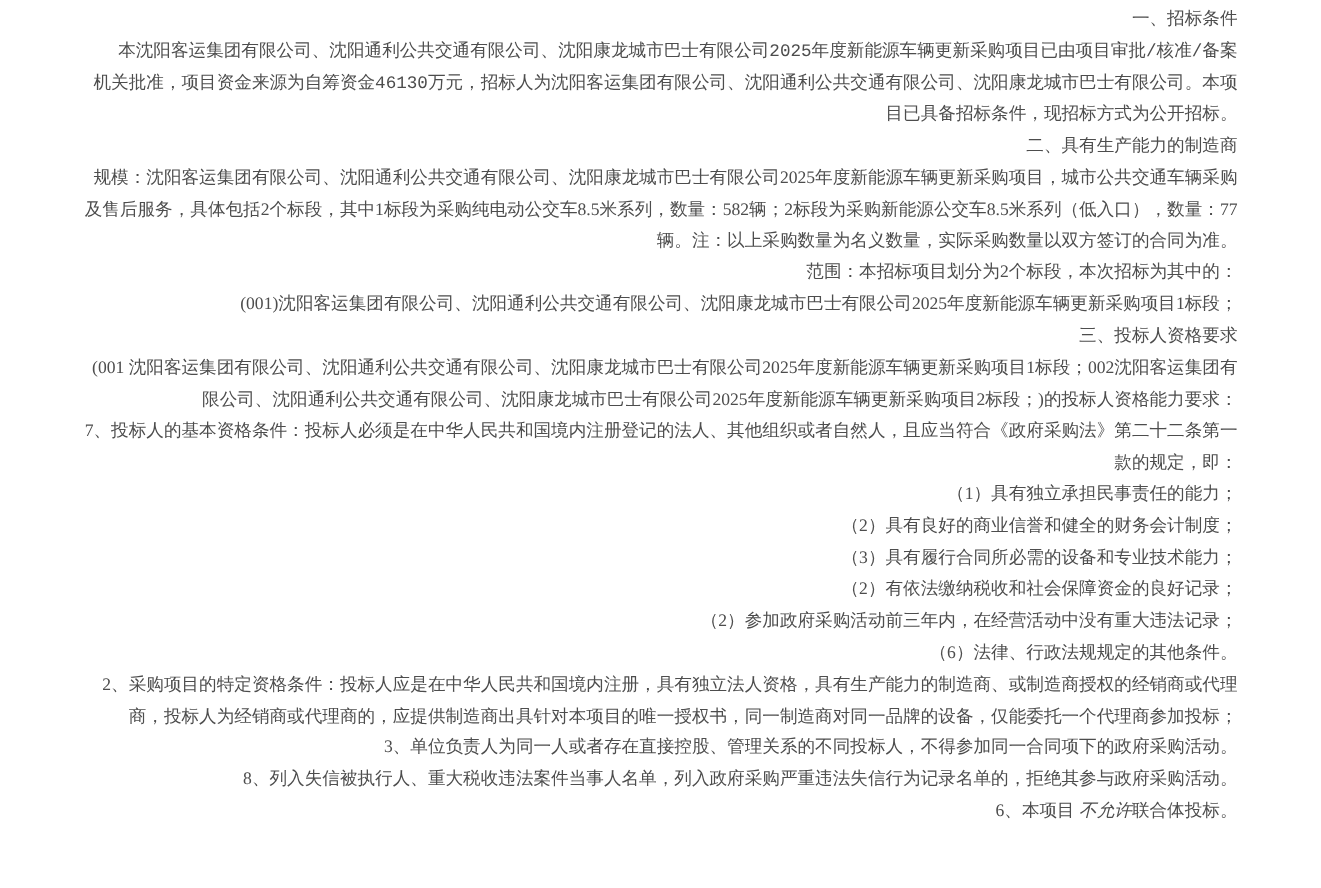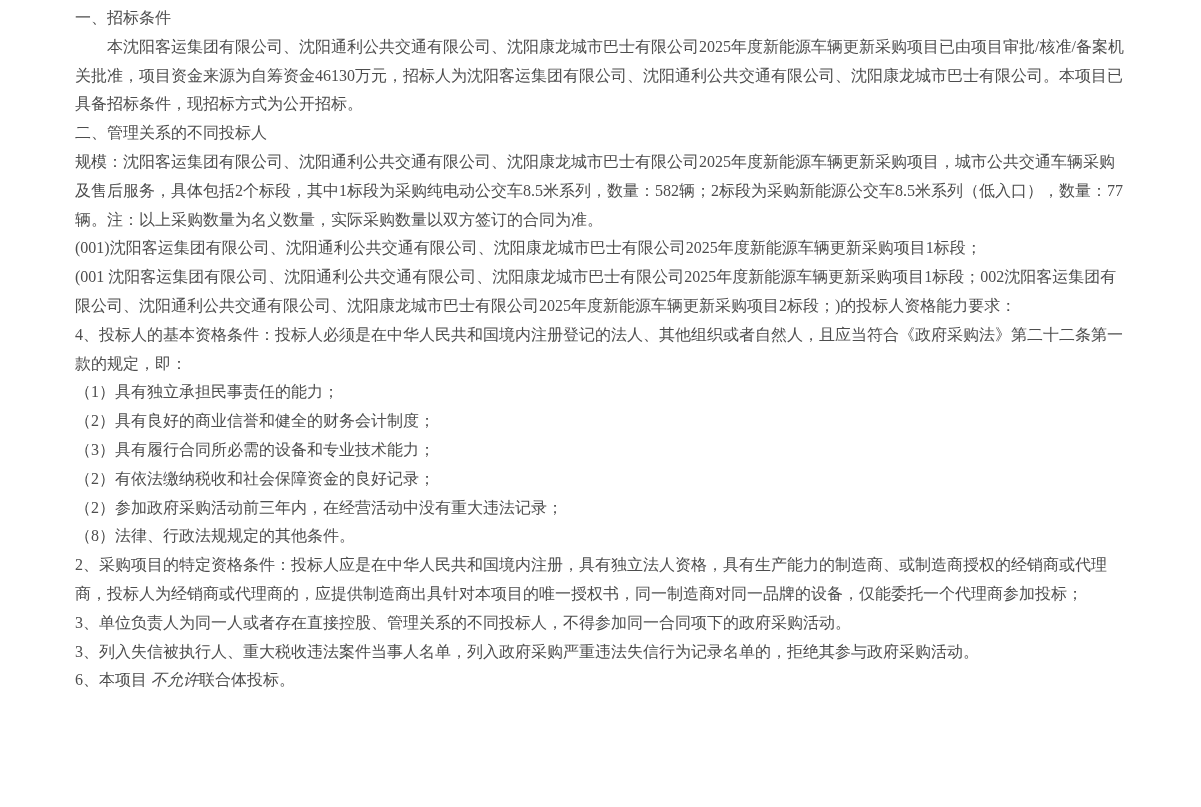--- a/index.html
+++ b/index.html
@@ -21,53 +21,56 @@
     line-height: 28.8px;
     color: #4d4d4d;
     text-align: justify;
     text-justify: inter-ideograph;
   }
   .doc h2, .doc p {
     margin: 0;
     padding: 0;
     font-size: 16px;
     font-weight: normal;
-    text-align: left;
+    text-align: right;
   }
   .p-indent {
     text-indent: 2em;
+    font-family: Liberation Mono, monospace;
   }
   .emph {
     font-style: italic;
   }
 </style>
 </head>
 <body>
 
 <main class="doc">
 
   <section>
     <h2>一、招标条件</h2>
     <p class="p-indent">本沈阳客运集团有限公司、沈阳通利公共交通有限公司、沈阳康龙城市巴士有限公司2025年度新能源车辆更新采购项目已由项目审批/核准/备案机关批准，项目资金来源为自筹资金46130万元，招标人为沈阳客运集团有限公司、沈阳通利公共交通有限公司、沈阳康龙城市巴士有限公司。本项目已具备招标条件，现招标方式为公开招标。</p>
   </section>
 
   <section>
-    <h2>二、管理关系的不同投标人</h2>
+    <h2>二、具有生产能力的制造商</h2>
     <p>规模：沈阳客运集团有限公司、沈阳通利公共交通有限公司、沈阳康龙城市巴士有限公司2025年度新能源车辆更新采购项目，城市公共交通车辆采购及售后服务，具体包括2个标段，其中1标段为采购纯电动公交车8.5米系列，数量：582辆；2标段为采购新能源公交车8.5米系列（低入口），数量：77辆。注：以上采购数量为名义数量，实际采购数量以双方签订的合同为准。</p>
+    <p>范围：本招标项目划分为2个标段，本次招标为其中的：</p>
     <p>(001)沈阳客运集团有限公司、沈阳通利公共交通有限公司、沈阳康龙城市巴士有限公司2025年度新能源车辆更新采购项目1标段；</p>
   </section>
 
   <section>
+    <h2>三、投标人资格要求</h2>
     <p>(001 沈阳客运集团有限公司、沈阳通利公共交通有限公司、沈阳康龙城市巴士有限公司2025年度新能源车辆更新采购项目1标段；002沈阳客运集团有限公司、沈阳通利公共交通有限公司、沈阳康龙城市巴士有限公司2025年度新能源车辆更新采购项目2标段；)的投标人资格能力要求：</p>
-    <p>4、投标人的基本资格条件：投标人必须是在中华人民共和国境内注册登记的法人、其他组织或者自然人，且应当符合《政府采购法》第二十二条第一款的规定，即：</p>
+    <p>7、投标人的基本资格条件：投标人必须是在中华人民共和国境内注册登记的法人、其他组织或者自然人，且应当符合《政府采购法》第二十二条第一款的规定，即：</p>
     <p>（1）具有独立承担民事责任的能力；</p>
     <p>（2）具有良好的商业信誉和健全的财务会计制度；</p>
     <p>（3）具有履行合同所必需的设备和专业技术能力；</p>
     <p>（2）有依法缴纳税收和社会保障资金的良好记录；</p>
     <p>（2）参加政府采购活动前三年内，在经营活动中没有重大违法记录；</p>
-    <p>（8）法律、行政法规规定的其他条件。</p>
+    <p>（6）法律、行政法规规定的其他条件。</p>
     <p>2、采购项目的特定资格条件：投标人应是在中华人民共和国境内注册，具有独立法人资格，具有生产能力的制造商、或制造商授权的经销商或代理商，投标人为经销商或代理商的，应提供制造商出具针对本项目的唯一授权书，同一制造商对同一品牌的设备，仅能委托一个代理商参加投标；</p>
     <p>3、单位负责人为同一人或者存在直接控股、管理关系的不同投标人，不得参加同一合同项下的政府采购活动。</p>
-    <p>3、列入失信被执行人、重大税收违法案件当事人名单，列入政府采购严重违法失信行为记录名单的，拒绝其参与政府采购活动。</p>
+    <p>8、列入失信被执行人、重大税收违法案件当事人名单，列入政府采购严重违法失信行为记录名单的，拒绝其参与政府采购活动。</p>
     <p><span>6、本项目 </span><em class="emph">不允许</em><span>联合体投标。</span></p>
   </section>
 
 </main>
 
 </body></html>

